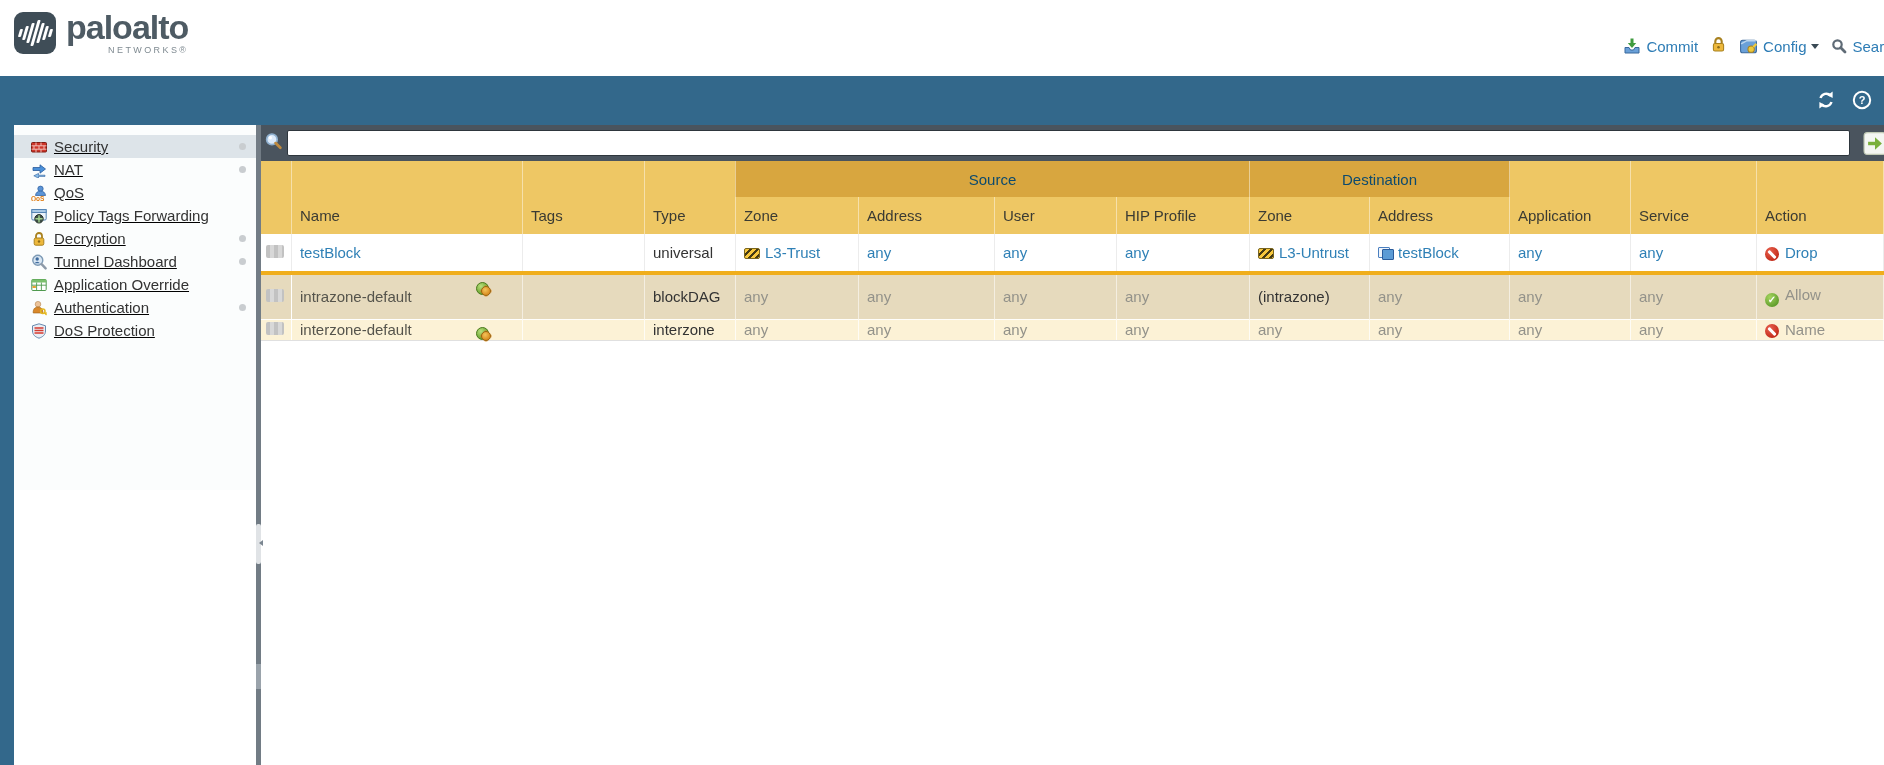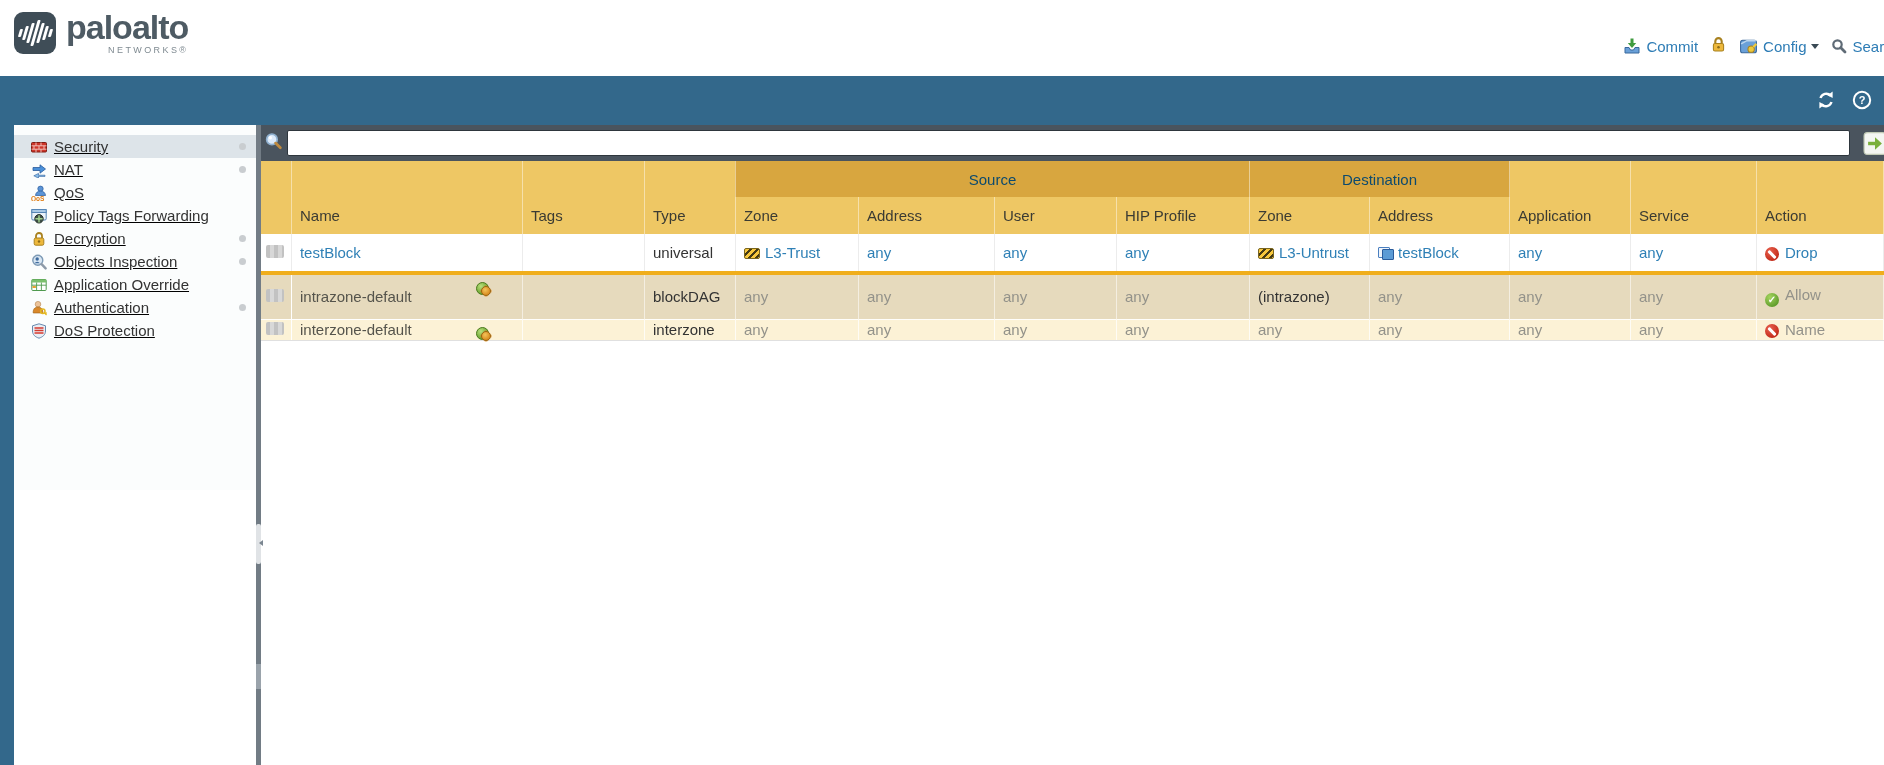--- a/index.html
+++ b/index.html
@@ -229,21 +229,21 @@
         <span>Decryption</span>
         <span class="dot"></span>
       </li>
       <li>
         <svg width="16" height="16" viewBox="0 0 16 16">
           <circle cx="6.8" cy="6.3" r="5" fill="#d8e6f2" stroke="#7d9ab5" stroke-width="1.4"></circle>
           <circle cx="6.2" cy="5" r="1.7" fill="#3e6b9e"></circle>
           <path d="M3.6 9.2 a2.8 2.4 0 0 1 5.2 0 z" fill="#3e6b9e"></path>
           <line x1="10.6" y1="10.2" x2="14.6" y2="14.4" stroke="#8d9aa8" stroke-width="2.4" stroke-linecap="round"></line>
         </svg>
-        <span>Objects Inspection</span>
+        <span>Tunnel Dashboard</span>
         <span class="dot"></span>
       </li>
       <li>
         <svg width="16" height="16" viewBox="0 0 16 16">
           <rect x="0.8" y="2.5" width="14.4" height="11" rx="1" fill="#fff" stroke="#4f9a4f"></rect>
           <rect x="0.8" y="2.5" width="14.4" height="3" fill="#7bc06d"></rect>
           <path d="M0.8 8.2 h14.4 M5.6 5.5 v8 M10.4 5.5 v8" stroke="#4f9a4f" stroke-width="0.9" fill="none"></path>
           <rect x="1.5" y="9" width="3.4" height="2" fill="#e8a030"></rect>
         </svg>
         <span>Application Override</span>

